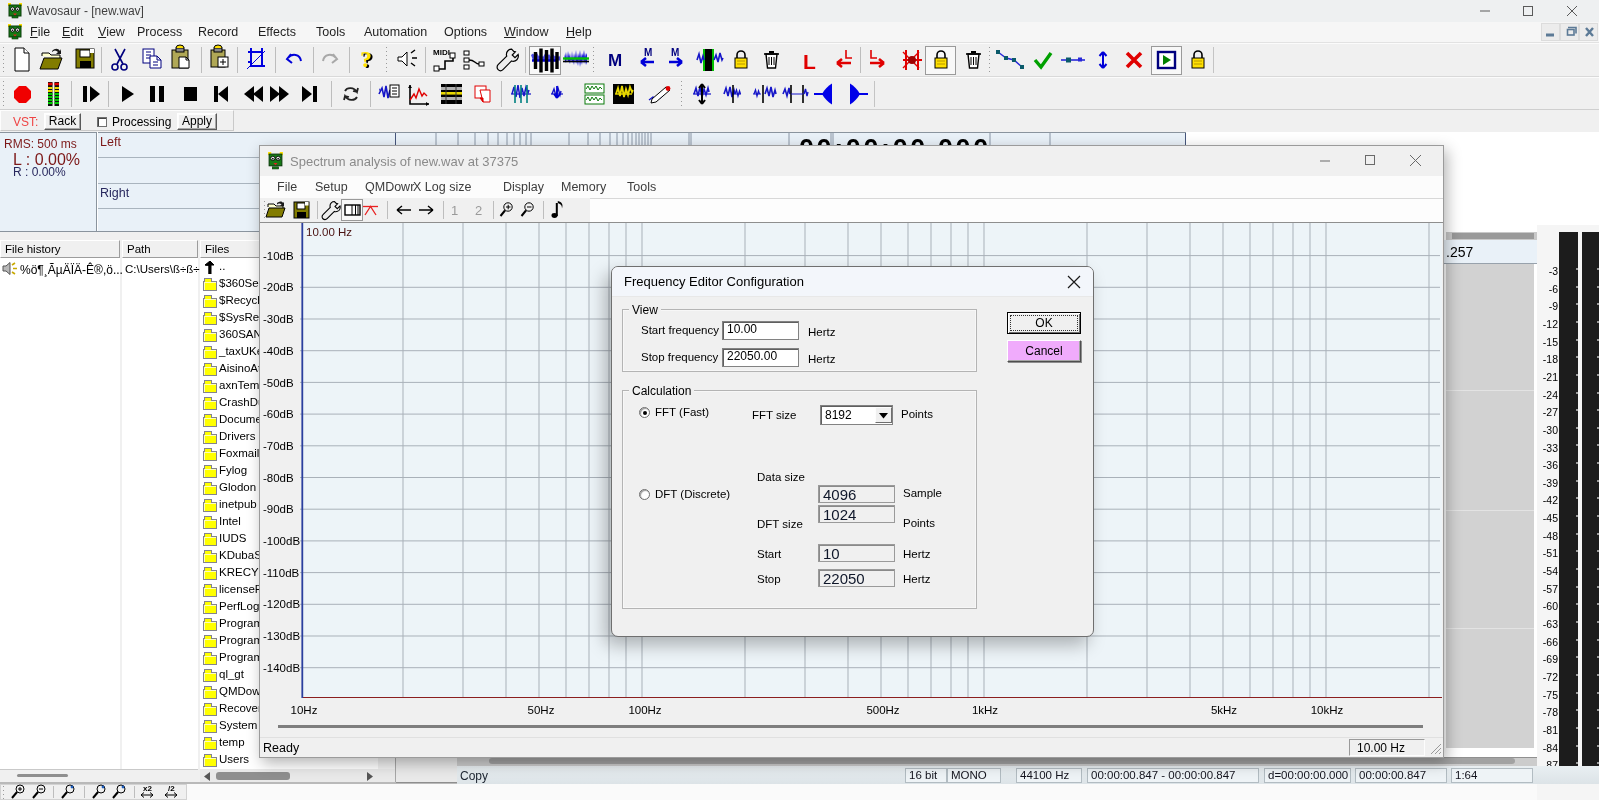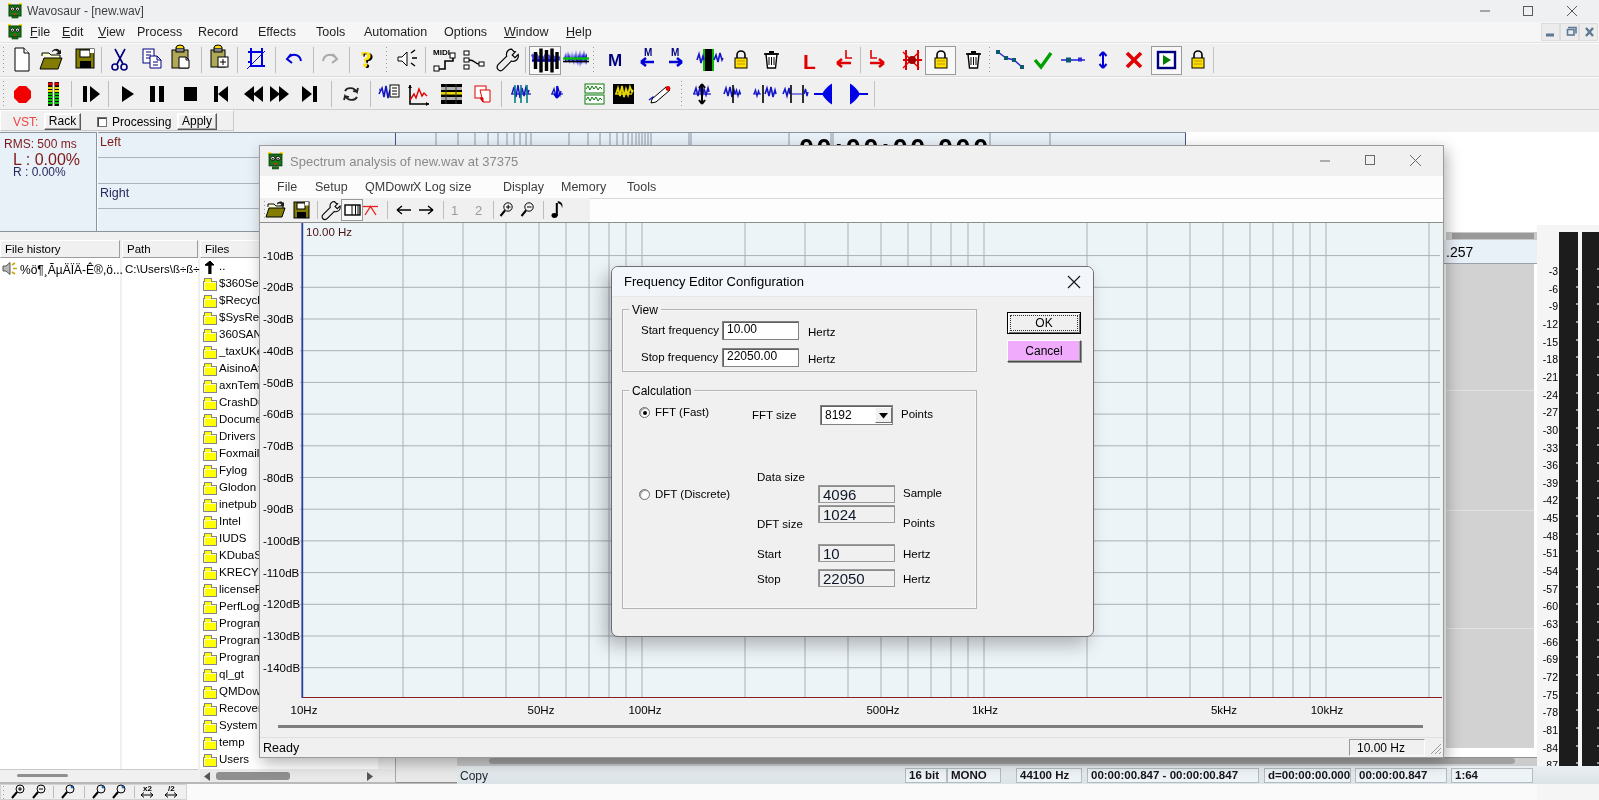--- a/index.html
+++ b/index.html
@@ -14,21 +14,21 @@
 .grip{position:absolute;width:3px;background-image:repeating-linear-gradient(180deg,#9a9a9a 0 1px,transparent 1px 4px);background-size:1px 100%;background-repeat:repeat-y;background-position:1px 0;}
 .btn3{position:absolute;background:#f0f0f0;border:1px solid;border-color:#ffffff #5a5a5a #5a5a5a #ffffff;box-shadow:inset -1px -1px 0 #a8a8a8,inset 1px 1px 0 #fdfdfd;font-size:12px;color:#000;text-align:center;}
 
 .blue{background:#e9f1f8;}
 .hline{position:absolute;height:1px;background:#a9b4be;}
 .hdr{position:absolute;background:#f0f0f0;border:1px solid;border-color:#ffffff #9c9c9c #9c9c9c #ffffff;font-size:11.5px;color:#000;padding-left:4px;}
 .fold{position:absolute;width:14px;height:10px;background:#ffff00;border:1px solid #84848e;box-shadow:inset 1px 1px 0 #fdfdc0;}
 .fold::before{content:"";position:absolute;left:0px;top:-4px;width:6px;height:3px;background:#ffff00;border:1px solid #84848e;border-bottom:none;}
 .frow{position:absolute;left:19px;font-size:11.5px;color:#000;white-space:nowrap;}
 
-.cell{position:absolute;top:2px;height:15px;background:#eef3f6;border:1px solid #b2bcc2;font-size:11.5px;color:#14141e;padding:0 3px;white-space:nowrap;font-weight:bold;}
+.cell{position:absolute;top:2px;height:15px;background:#eef3f6;border:1px solid #b2bcc2;font-size:11.5px;color:#14141e;padding:0 3px;white-space:nowrap;}
 .mn{position:absolute;right:0;width:24px;}
 .dbl{position:absolute;left:3px;font-size:11.5px;color:#000;}
 .fxl{position:absolute;top:6px;font-size:11.5px;color:#000;transform:translateX(-50%);}
 .smi{position:absolute;top:4px;font-size:12.5px;color:#3c3c3c;}
 
 #spw{left:259px;top:145px;width:1185px;height:613px;background:#f0f0f0;border:1px solid #9b9b9b;box-shadow:3px 5px 14px rgba(0,0,0,.30);}
 
 #dlg{left:611px;top:266px;width:483px;height:371px;background:#f0f0f0;border:1px solid #6f6f6f;border-radius:7px;box-shadow:-6px 8px 18px rgba(0,0,0,.28);}
 .gbox{position:absolute;border:1px solid #b4b4b4;box-shadow:inset 0 0 0 0.5px #fdfdfd;}
 .glab{position:absolute;background:#f0f0f0;font-size:12px;color:#000;padding:0 3px;}

